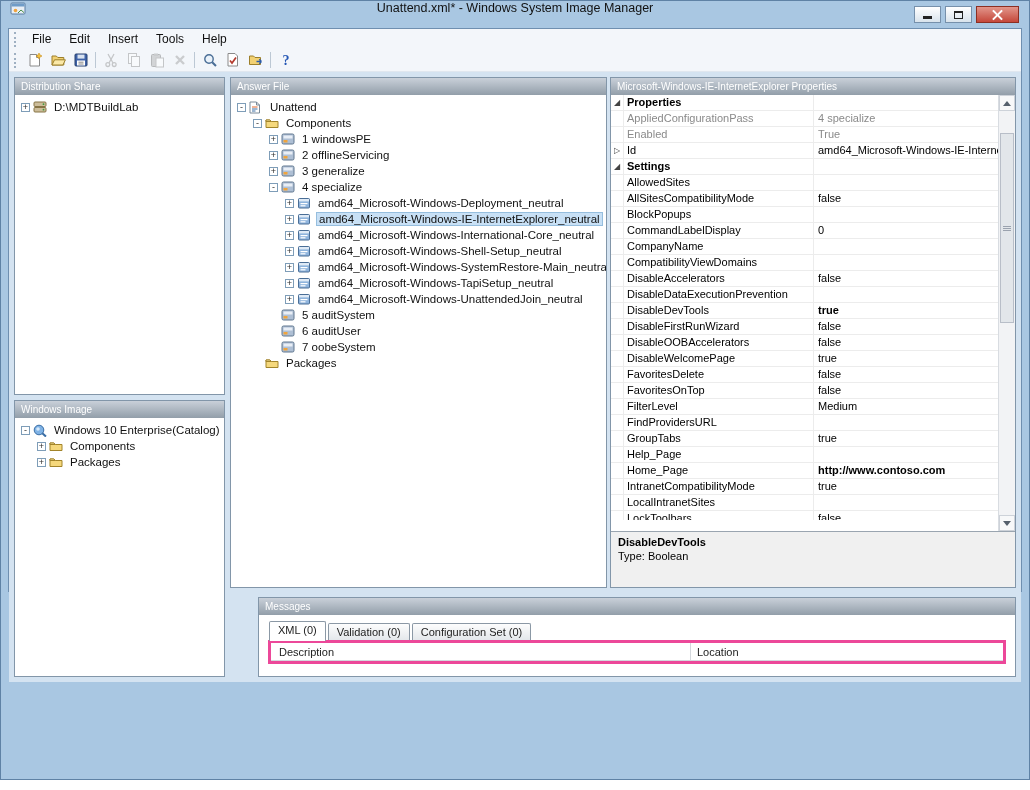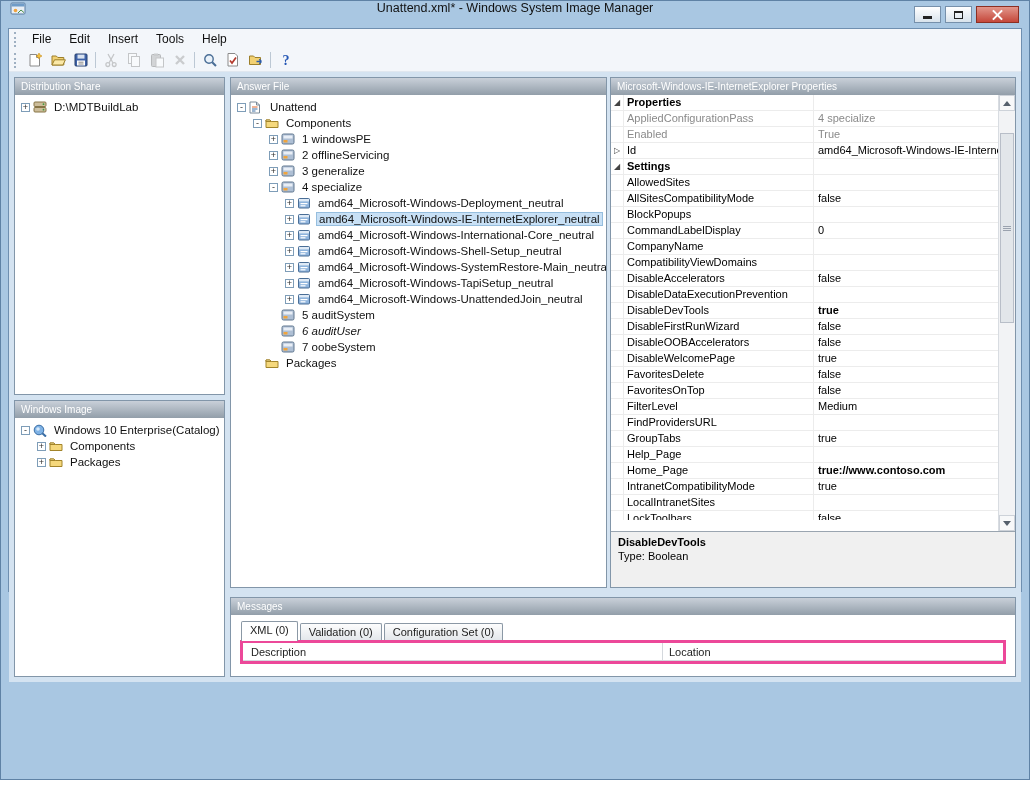--- a/index.html
+++ b/index.html
@@ -41,21 +41,21 @@
   .left-col { width:211px; display:flex; flex-direction:column; gap:5px; }
   .right-area { flex:1; display:flex; flex-direction:column; }
   .top-row { height:511px; display:flex; gap:3px; }
   .panel { border:1px solid #8296a9; background:#fff; display:flex; flex-direction:column; overflow:hidden; }
   .panel-header { height:17px; flex:none; background:linear-gradient(var(--panel_header_top,#c9d0d9),var(--panel_header_bottom,#929ea9));
     color:#fff; font-weight:normal; font-size:10px; padding:1px 6px; line-height:15px; white-space:nowrap; overflow:hidden; }
   .panel-ds { height:318px; }
   .panel-wi { flex:1; }
   .panel-af { width:377px; }
   .panel-props { flex:1; }
-  .panel-msg { flex:1; margin-top:9px; }
+  .panel-msg { flex:1; margin-top:9px;margin-left:28px; }
 
   
   .tree { flex:1; padding:4px 2px; overflow:hidden; }
   .tree-row { display:flex; align-items:center; height:16px; font-size:11.5px; white-space:nowrap; color:#111; }
   .expander { width:9px; height:9px; flex:none; border:1px solid #7e9db8; background:#fff;
     display:inline-flex; align-items:center; justify-content:center;
     font-size:9px; line-height:7px; color:#333; margin-right:3px; }
   .expander-empty { border:none; background:transparent; }
   .tree-icon { width:16px; height:13px; flex:none; display:inline-flex; align-items:center; margin-right:3px; }
   .tree-label { padding:0 2px; }
@@ -442,21 +442,21 @@
                   <span class="expander expander-empty"></span>
                   <span class="tree-icon">
                     <svg width="14" height="12">
                       <rect x="1" y="1" width="12" height="10" rx="1.5" fill="#aebfd4" stroke="#60778f"></rect>
                       <rect x="2.5" y="2.5" width="9" height="3" fill="#e8eef6"></rect>
                       <rect x="2.5" y="7" width="4" height="2.5" fill="#f0a43c"></rect>
                     </svg>
                   </span>
                   <span class="tree-label">5 auditSystem</span>
                 </div>
-                <div class="tree-row" style="padding-left: 36px; font-style: italic;">
+                <div class="tree-row" style="padding-left: 36px;">
                   <span class="expander expander-empty"></span>
                   <span class="tree-icon">
                     <svg width="14" height="12">
                       <rect x="1" y="1" width="12" height="10" rx="1.5" fill="#aebfd4" stroke="#60778f"></rect>
                       <rect x="2.5" y="2.5" width="9" height="3" fill="#e8eef6"></rect>
                       <rect x="2.5" y="7" width="4" height="2.5" fill="#f0a43c"></rect>
                     </svg>
                   </span>
                   <span class="tree-label">6 auditUser</span>
                 </div>
@@ -599,21 +599,21 @@
                     <span class="pvalue">true</span>
                   </div>
                   <div class="prow">
                     <span class="pgutter"></span>
                     <span class="pname">Help_Page</span>
                     <span class="pvalue"></span>
                   </div>
                   <div class="prow">
                     <span class="pgutter"></span>
                     <span class="pname">Home_Page</span>
-                    <span class="pvalue pbold">true://www.contoso.com</span>
+                    <span class="pvalue pbold">http://www.contoso.com</span>
                   </div>
                   <div class="prow">
                     <span class="pgutter"></span>
                     <span class="pname">IntranetCompatibilityMode</span>
                     <span class="pvalue">true</span>
                   </div>
                   <div class="prow">
                     <span class="pgutter"></span>
                     <span class="pname">LocalIntranetSites</span>
                     <span class="pvalue"></span>

